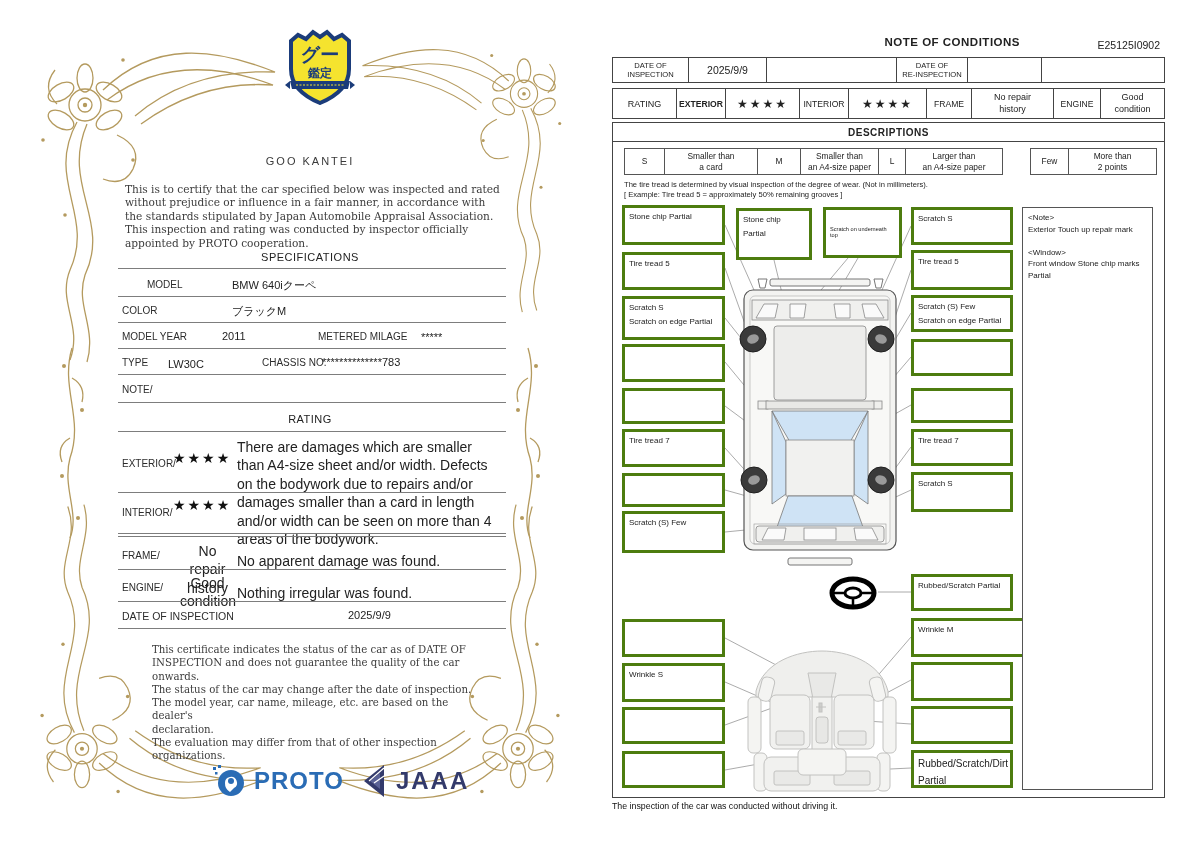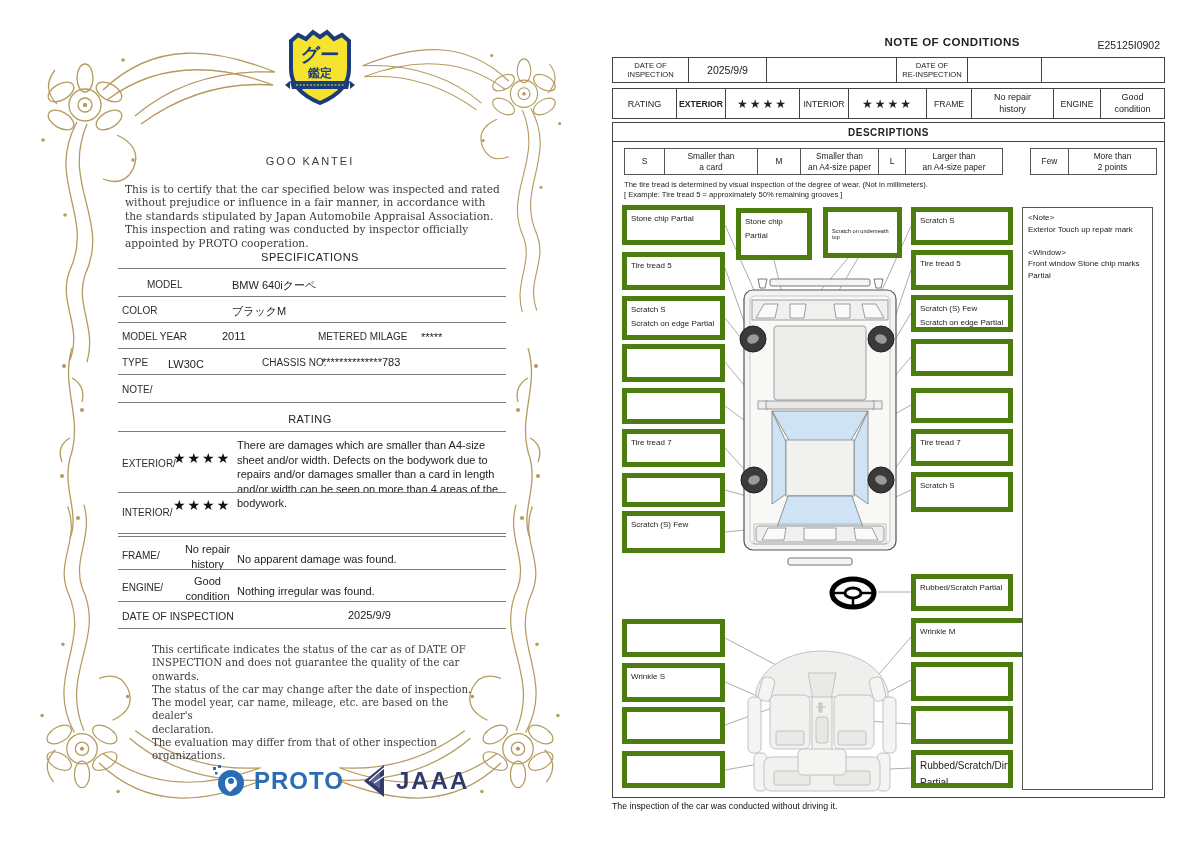--- a/index.html
+++ b/index.html
@@ -14,21 +14,21 @@
       font-family:"DejaVu Serif",serif;font-style:italic;font-weight:bold;
       font-size:34px;color:#bd9c4e;letter-spacing:1px;text-shadow:0 1px 0 #e7d7a8;}
   #goo-kantei{left:110px;top:155px;width:400px;text-align:center;font-size:11px;
       letter-spacing:2px;color:#3a3a3a;}
   #certify-par{left:125px;top:183px;width:378px;font-family:"DejaVu Serif",serif;
       font-size:10.6px;line-height:1.27;color:#3c3c3c;}
   .sec-head{width:380px;text-align:center;font-size:11px;color:#222;letter-spacing:.5px;}
   .hline{left:118px;width:388px;height:0;border-top:1.2px solid #7d7d7d;}
   .spec-lab{font-size:10px;color:#2c2c2c;}
   .spec-val{font-size:11px;color:#1d1d1d;}
-  .rate-desc{font-size:11px;line-height:1.32;color:#222;}
+  .rate-desc{font-size:14px;line-height:1.32;color:#222;}
   .stars{font-size:14px;letter-spacing:2px;color:#111;}
   #disclaimer{left:152px;top:643px;width:340px;font-family:"DejaVu Serif",serif;
       font-size:10.2px;line-height:1.3;color:#3c3c3c;}
   #proto-word{font-size:24px;font-weight:bold;color:#2a6cb5;letter-spacing:1px;}
   #jaaa-word{font-size:24px;font-weight:bold;color:#333a6b;letter-spacing:2px;}
   
   #right-page{left:600px;top:0;width:600px;height:848px;}
   #noc-title{left:60px;top:36px;width:360px;text-align:right;font-size:11.5px;
       font-weight:bold;letter-spacing:.5px;color:#222;}
   #report-id{left:420px;top:39px;width:140px;text-align:right;font-size:10.5px;color:#222;}
@@ -40,21 +40,21 @@
   .val1{font-size:10.5px;}
   .rstars{font-size:12px;letter-spacing:2px;}
   #desc-box{left:12px;top:122px;width:553px;height:676px;border:1.2px solid #444;box-sizing:border-box;}
   #desc-head{left:12px;top:122px;width:553px;height:20px;border:1.2px solid #444;box-sizing:border-box;
       display:flex;align-items:center;justify-content:center;font-size:10px;font-weight:bold;letter-spacing:.5px;}
   .leg{display:flex;border:1px solid #555;box-sizing:border-box;background:#fff;}
   .leg .cell{border-right:1px solid #555;box-sizing:border-box;display:flex;align-items:center;
       justify-content:center;text-align:center;font-size:8.4px;line-height:1.25;}
   .leg .cell:last-child{border-right:none;}
   .tread-note{font-size:7.6px;line-height:1.45;color:#222;}
-  .lbox{position:absolute;border:5px solid #4d7c0f;background:#fff;box-sizing:border-box;
+  .lbox{position:absolute;border:3px solid #4d7c0f;background:#fff;box-sizing:border-box;
       font-size:8px;line-height:1.7;padding:2px 4px;color:#222;white-space:pre-line;overflow:hidden;}
   .lbox .small-note{font-size:5.6px;line-height:1.15;display:block;white-space:pre-line;}
   .lbox .main-note{font-size:8.6px;display:block;}
   #note-panel{left:422px;top:207px;width:131px;height:583px;border:1px solid #555;background:#fff;
       box-sizing:border-box;font-size:8px;line-height:1.45;padding:4px 5px;white-space:pre-line;}
   #footer-line{left:12px;top:801px;font-size:8.8px;color:#111;}
   .ld{stroke:#8f8f8f;stroke-width:.75;}
 </style>
 </head>
 <body>

